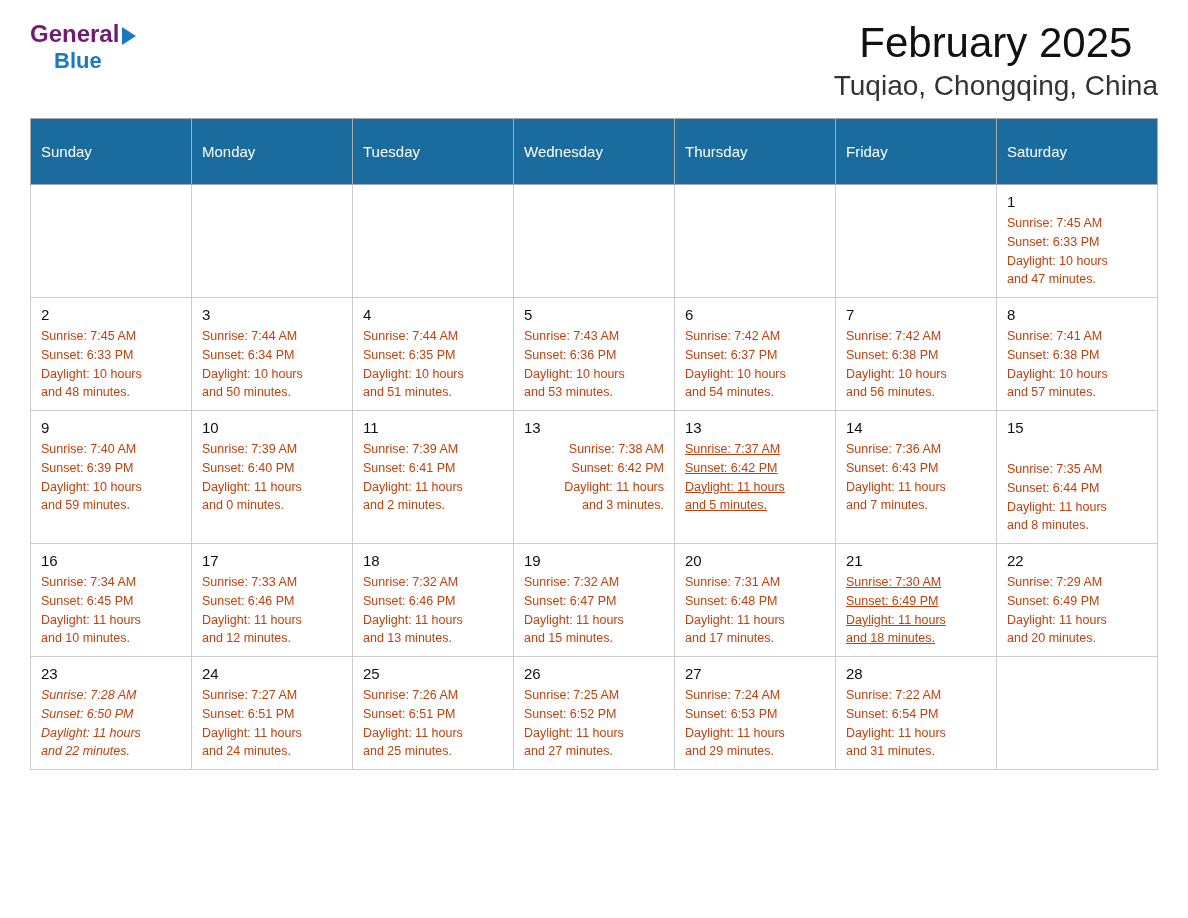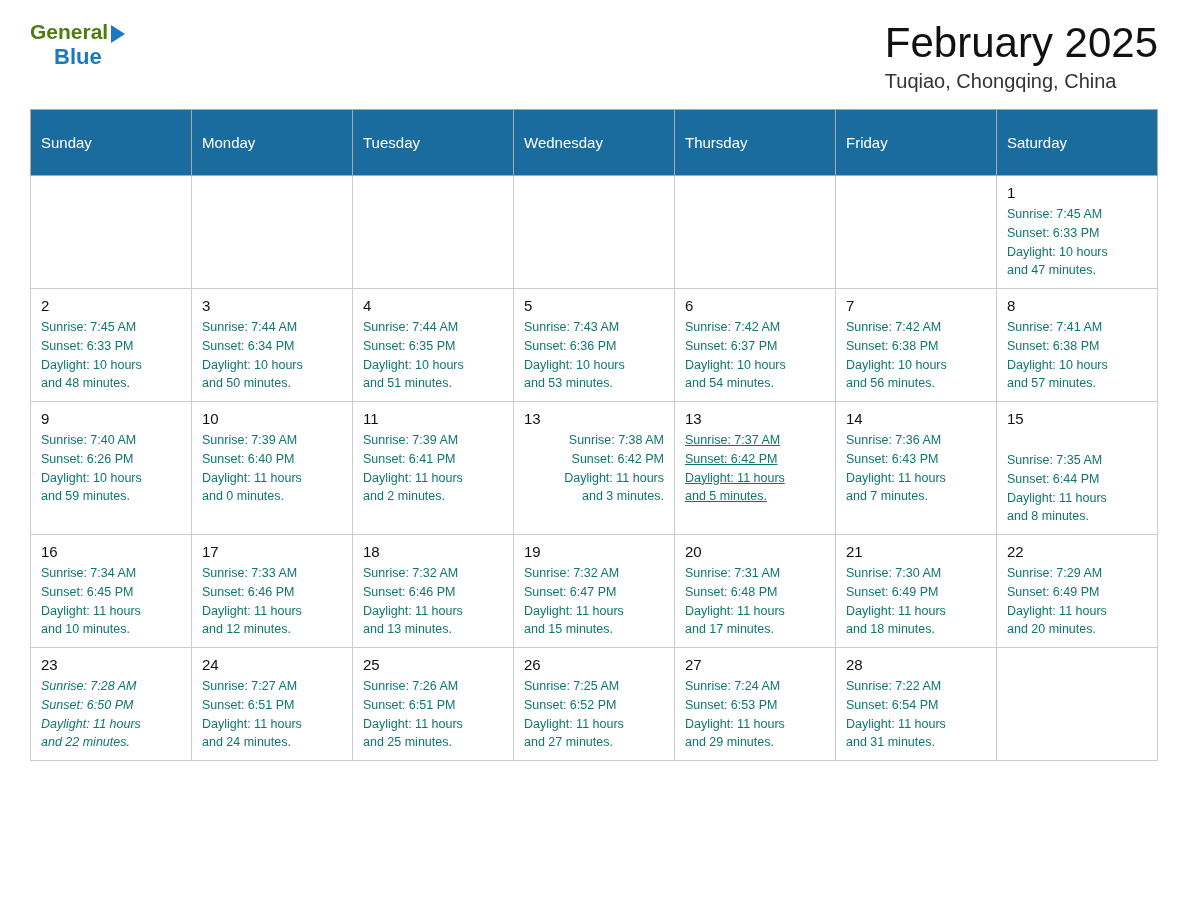--- a/index.html
+++ b/index.html
@@ -10,41 +10,41 @@
       width: 1188px;
       min-height: 918px;
     }
     .header {
       display: flex;
       justify-content: space-between;
       align-items: flex-start;
       margin-bottom: 16px;
     }
     .logo-text-general {
-      font-size: 21px;
+      font-size: 24px;
       font-weight: bold;
-      color: #4d7c0f;
+      color: #701a75;
     }
     .logo-text-blue {
       font-size: 22px;
       font-weight: bold;
       color: #1a7abf;
       margin-left: 20px;
     }
     .title-block {
-      text-align: left;
+      text-align: center;
     }
     .month-title {
       font-size: 42px;
       font-weight: normal;
       color: #111;
       line-height: 1.1;
     }
     .location-title {
-      font-size: 20px;
+      font-size: 28px;
       color: #333;
       margin-top: 4px;
     }
     .calendar {
       width: 100%;
       border-collapse: collapse;
       border: 1px solid #aaa;
     }
     .calendar thead tr th {
       background-color: #1a6b9e;
@@ -67,21 +67,21 @@
     .day-number {
       font-size: 15px;
       font-weight: normal;
       color: #111;
       display: block;
       margin-bottom: 4px;
     }
     .day-info {
       font-size: 12.5px;
       line-height: 1.5;
-      color: #0f766e;
+      color: #c2410c;
     }
     .empty-cell {
       background: #f9f9f9;
     }
     tbody tr:nth-child(odd) td {
       background: #fff;
     }
     tbody tr:nth-child(even) td {
       background: #fff;
     }
@@ -203,21 +203,21 @@
           <div class="day-info" style="white-space: pre-line;">Sunrise: 7:41 AM
 Sunset: 6:38 PM
 Daylight: 10 hours
 and 57 minutes.</div>
         </td>
       </tr>
       <tr>
         <td>
           <span class="day-number">9</span>
           <div class="day-info" style="white-space: pre-line;">Sunrise: 7:40 AM
-Sunset: 6:26 PM
+Sunset: 6:39 PM
 Daylight: 10 hours
 and 59 minutes.</div>
         </td>
         <td>
           <span class="day-number">10</span>
           <div class="day-info" style="white-space: pre-line;">Sunrise: 7:39 AM
 Sunset: 6:40 PM
 Daylight: 11 hours
 and 0 minutes.</div>
         </td>
@@ -288,21 +288,21 @@
         </td>
         <td>
           <span class="day-number">20</span>
           <div class="day-info" style="white-space: pre-line;">Sunrise: 7:31 AM
 Sunset: 6:48 PM
 Daylight: 11 hours
 and 17 minutes.</div>
         </td>
         <td>
           <span class="day-number">21</span>
-          <div class="day-info" style="white-space: pre-line;">Sunrise: 7:30 AM
+          <div class="day-info" style="white-space: pre-line; text-decoration: underline;">Sunrise: 7:30 AM
 Sunset: 6:49 PM
 Daylight: 11 hours
 and 18 minutes.</div>
         </td>
         <td>
           <span class="day-number">22</span>
           <div class="day-info" style="white-space: pre-line;">Sunrise: 7:29 AM
 Sunset: 6:49 PM
 Daylight: 11 hours
 and 20 minutes.</div>

